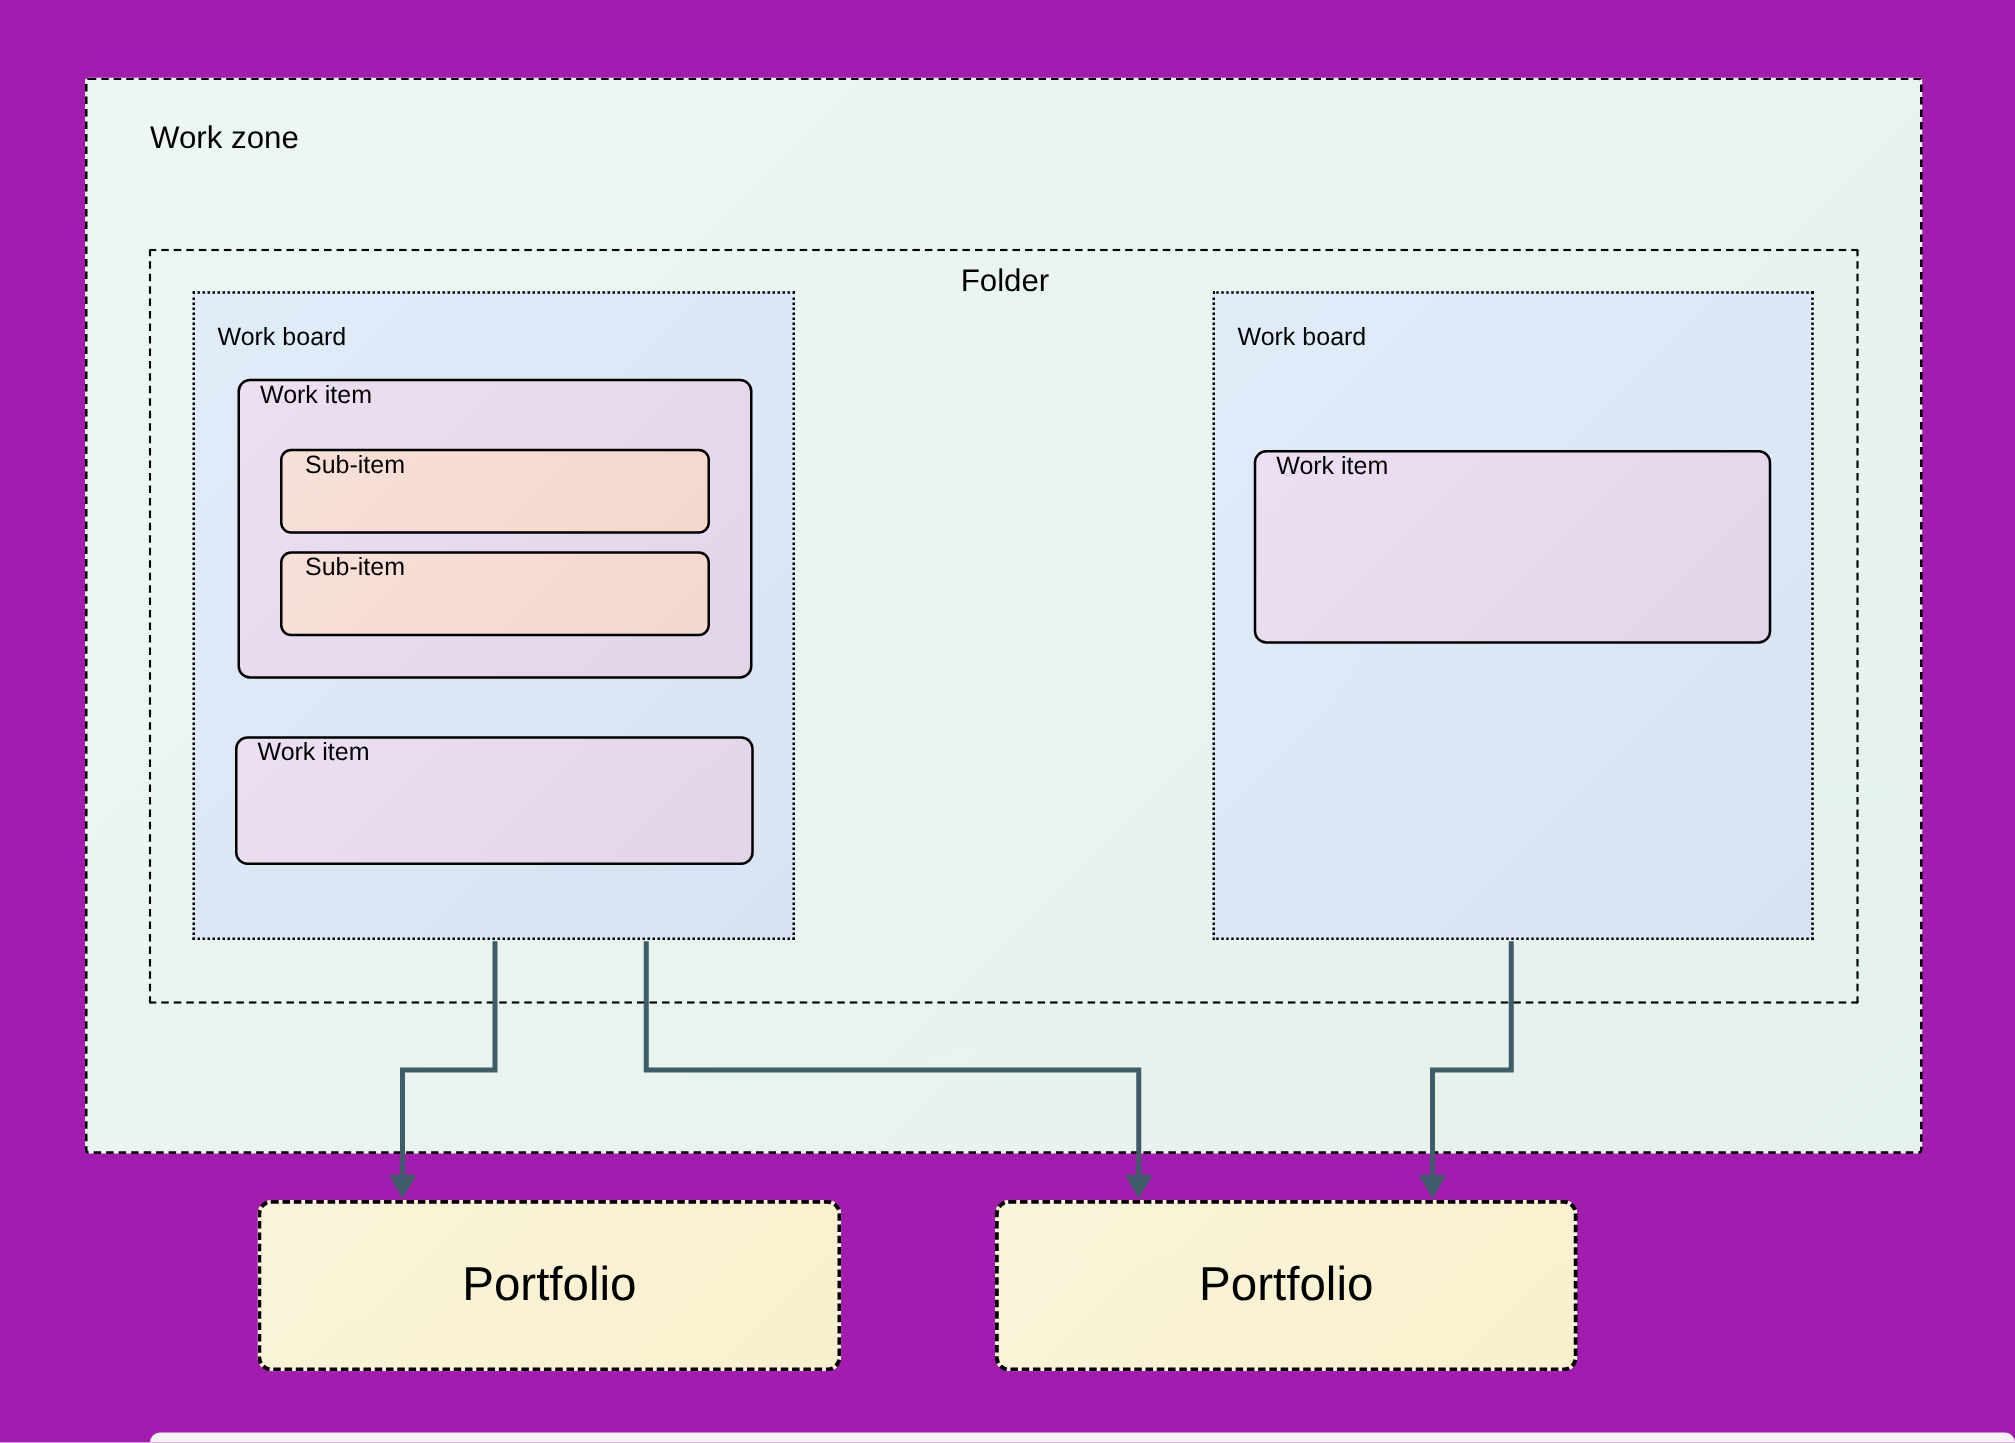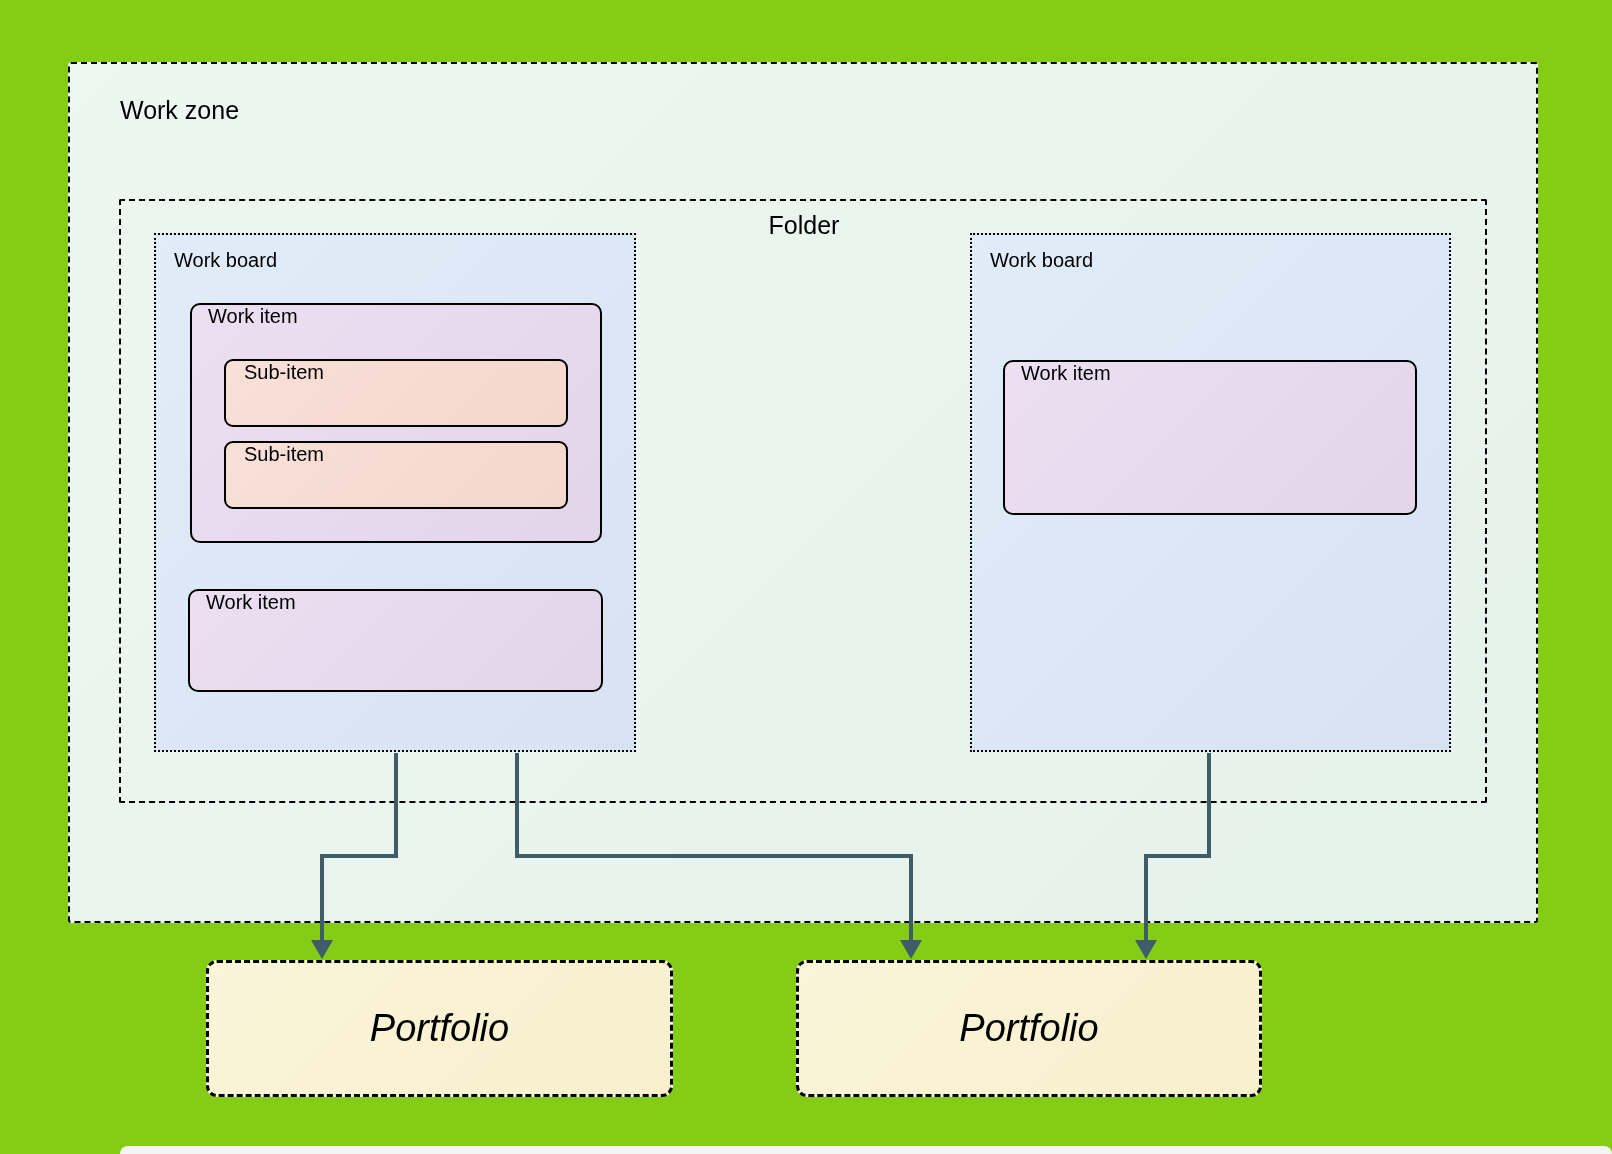--- a/index.html
+++ b/index.html
@@ -7,21 +7,21 @@
     padding: 0;
     background: #ffffff;
     font-family: "Liberation Sans", "DejaVu Sans", sans-serif;
     color: #000000;
   }
   .canvas {
     position: relative;
     width: 1612px;
     height: 1154px;
     overflow: hidden;
-    background: #84cc16;
+    background: #a21caf;
   }
   .box { position: absolute; box-sizing: border-box; }
 
   
   .work-zone {
     left: 68px; top: 62px; width: 1470px; height: 861px;
     border: 2px dashed #000000;
     border-radius: 3px;
     background: linear-gradient(135deg, #edf7f2 0%, #e5f1eb 100%);
   }
@@ -44,21 +44,21 @@
   }
 
   
   .work-board {
     border: 2px dotted #000000;
     background: linear-gradient(135deg, #e1ecf9 0%, #d7e3f2 100%);
   }
   .board-left  { left: 154px; top: 233px; width: 482px; height: 519px; }
   .board-right { left: 970px; top: 233px; width: 481px; height: 519px; }
   .work-board-label {
-    position: absolute; left: 18px; top: 14px;
+    position: absolute; left: 18px; top: 24px;
     font-size: 20px; line-height: 1.1; white-space: nowrap;
   }
 
   
   .work-item {
     border: 2px solid #000000;
     border-radius: 10px;
     background: linear-gradient(135deg, #ecdff2 0%, #e2d5e9 100%);
   }
   .item-1     { left: 190px;  top: 303px; width: 412px; height: 240px; }
@@ -83,21 +83,21 @@
 
   
   .portfolio {
     border: 3px dashed #000000;
     border-radius: 11px;
     background: linear-gradient(135deg, #faf4d9 0%, #f8f0cd 100%);
     display: flex; align-items: center; justify-content: center;
   }
   .portfolio-1 { left: 206px; top: 960px; width: 467px; height: 137px; }
   .portfolio-2 { left: 796px; top: 960px; width: 466px; height: 137px; }
-  .portfolio-label { font-size: 38px; line-height: 1.1; white-space: nowrap; font-style: italic; }
+  .portfolio-label { font-size: 38px; line-height: 1.1; white-space: nowrap; }
 
   
   .connector-layer {
     position: absolute; left: 0; top: 0;
     width: 1612px; height: 1154px;
     pointer-events: none;
   }
 
   
   .bottom-window-edge {

